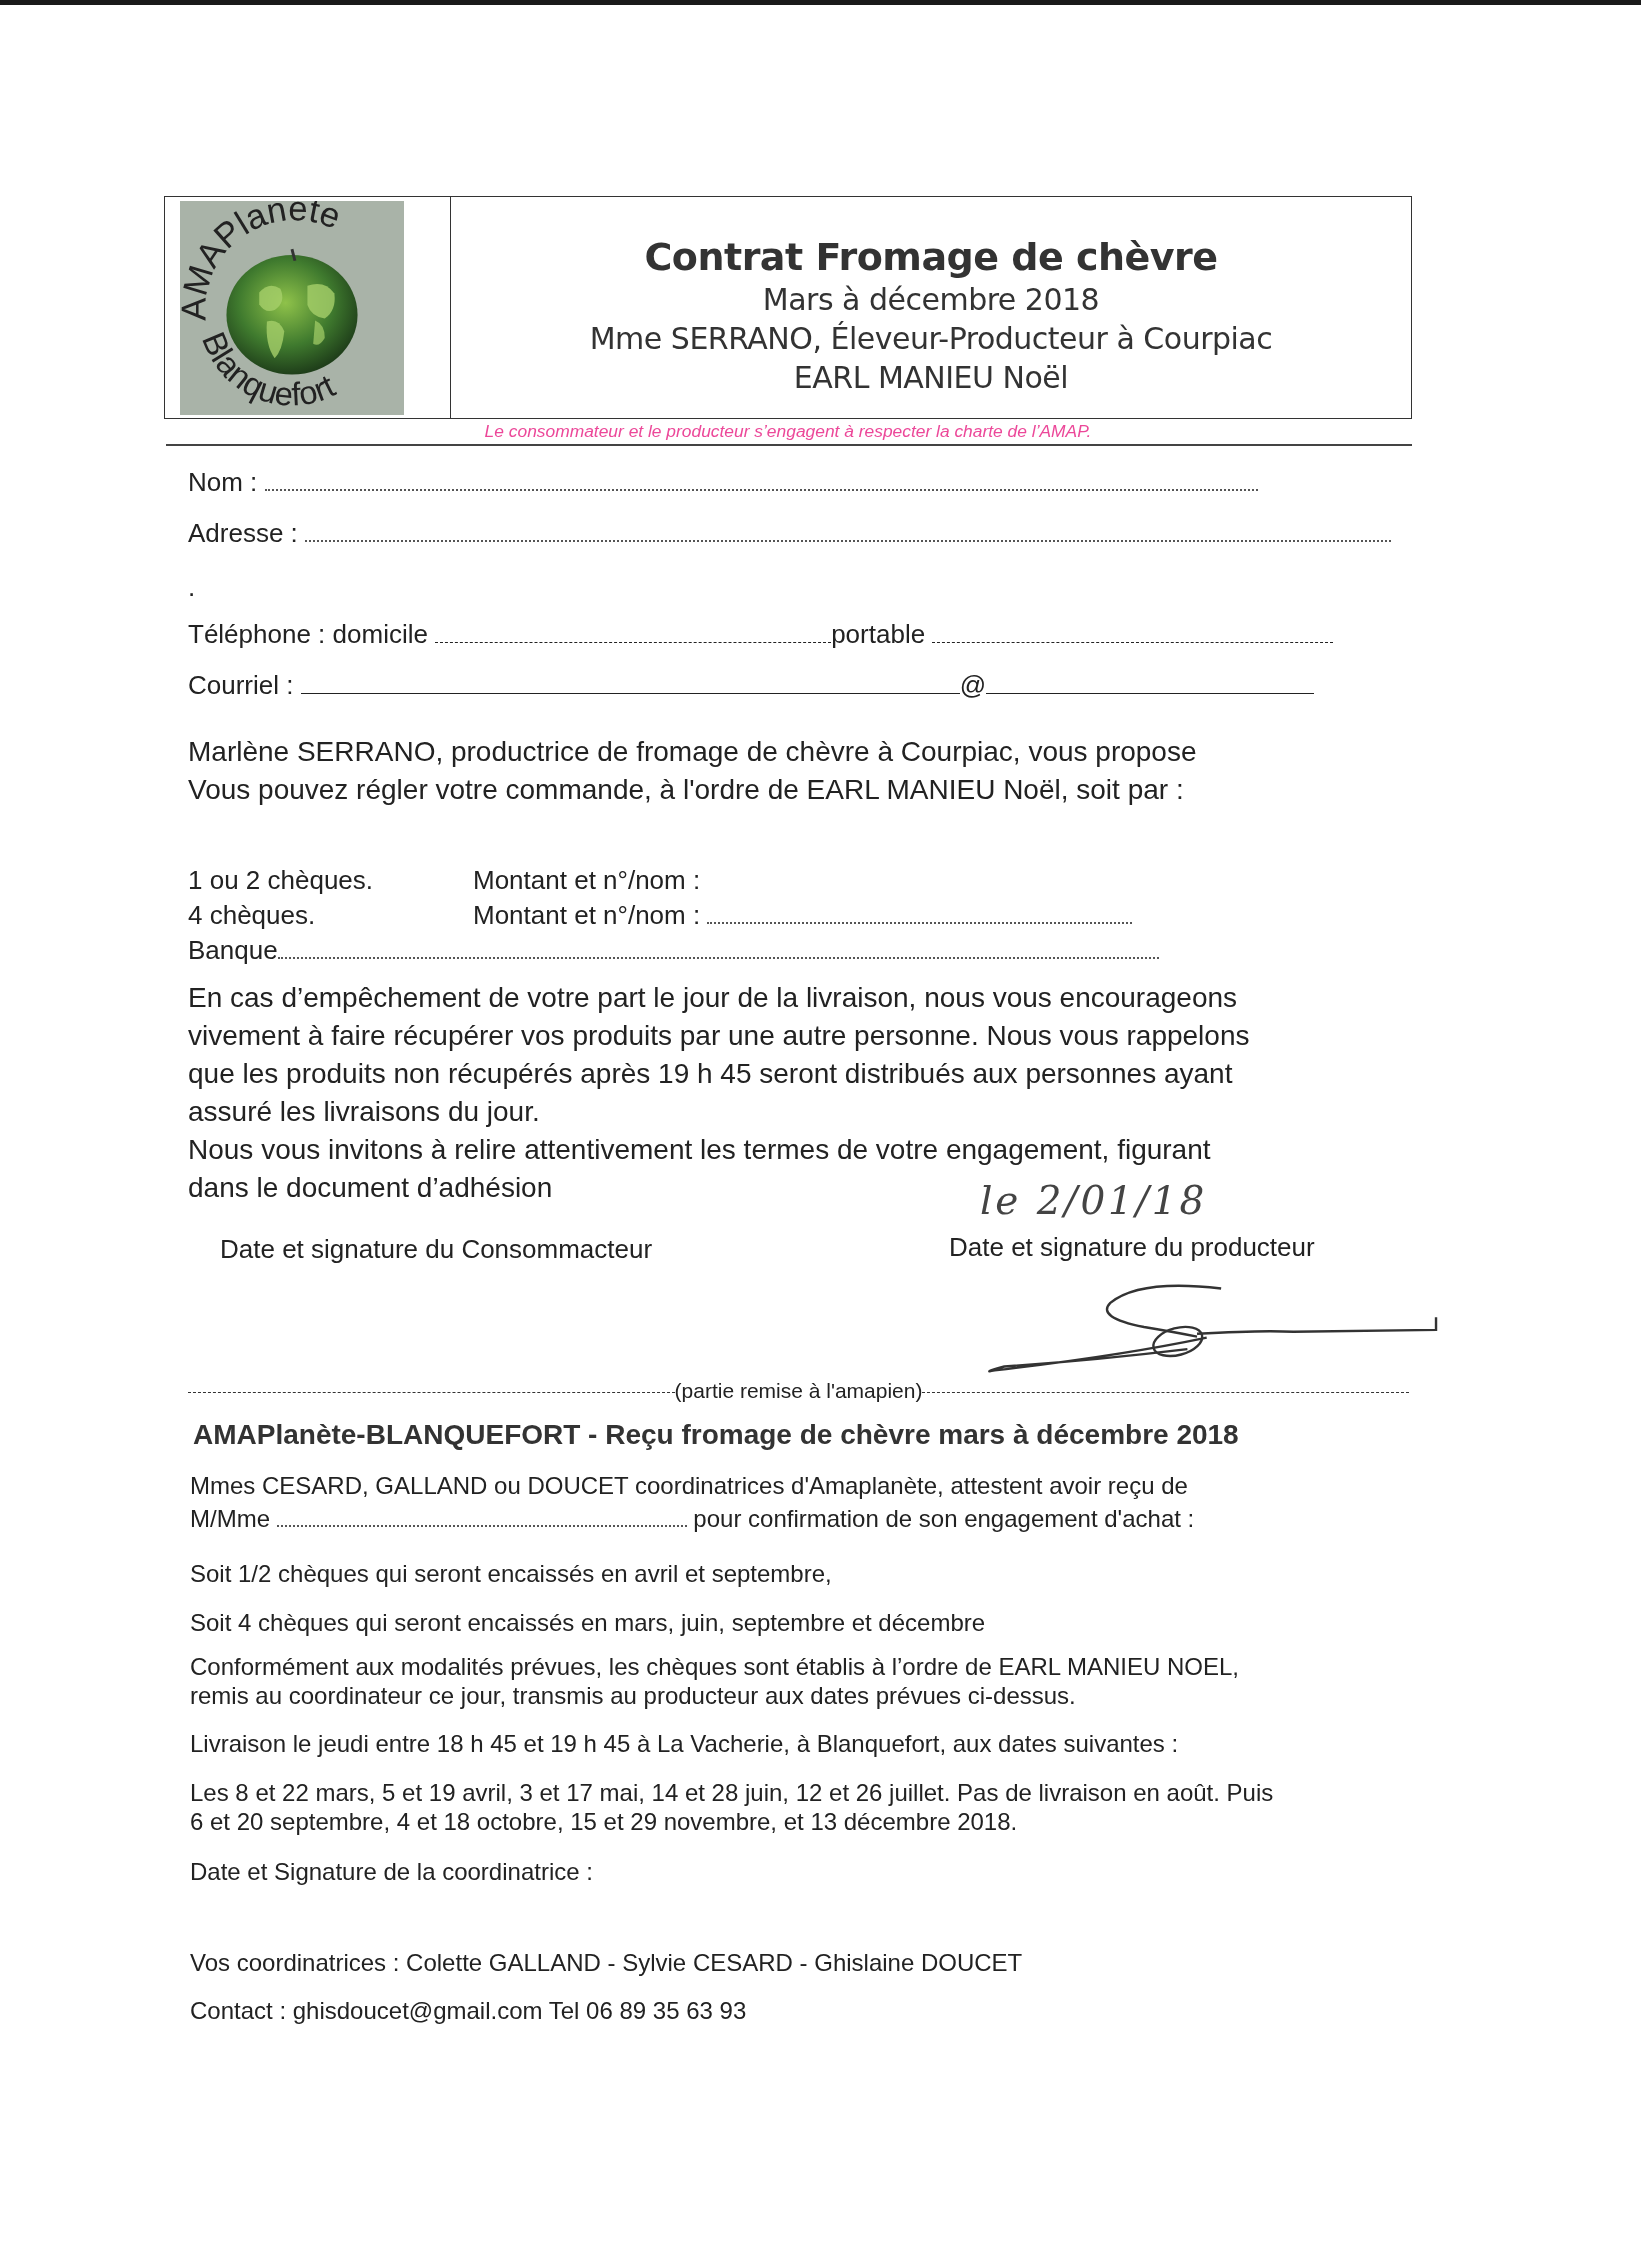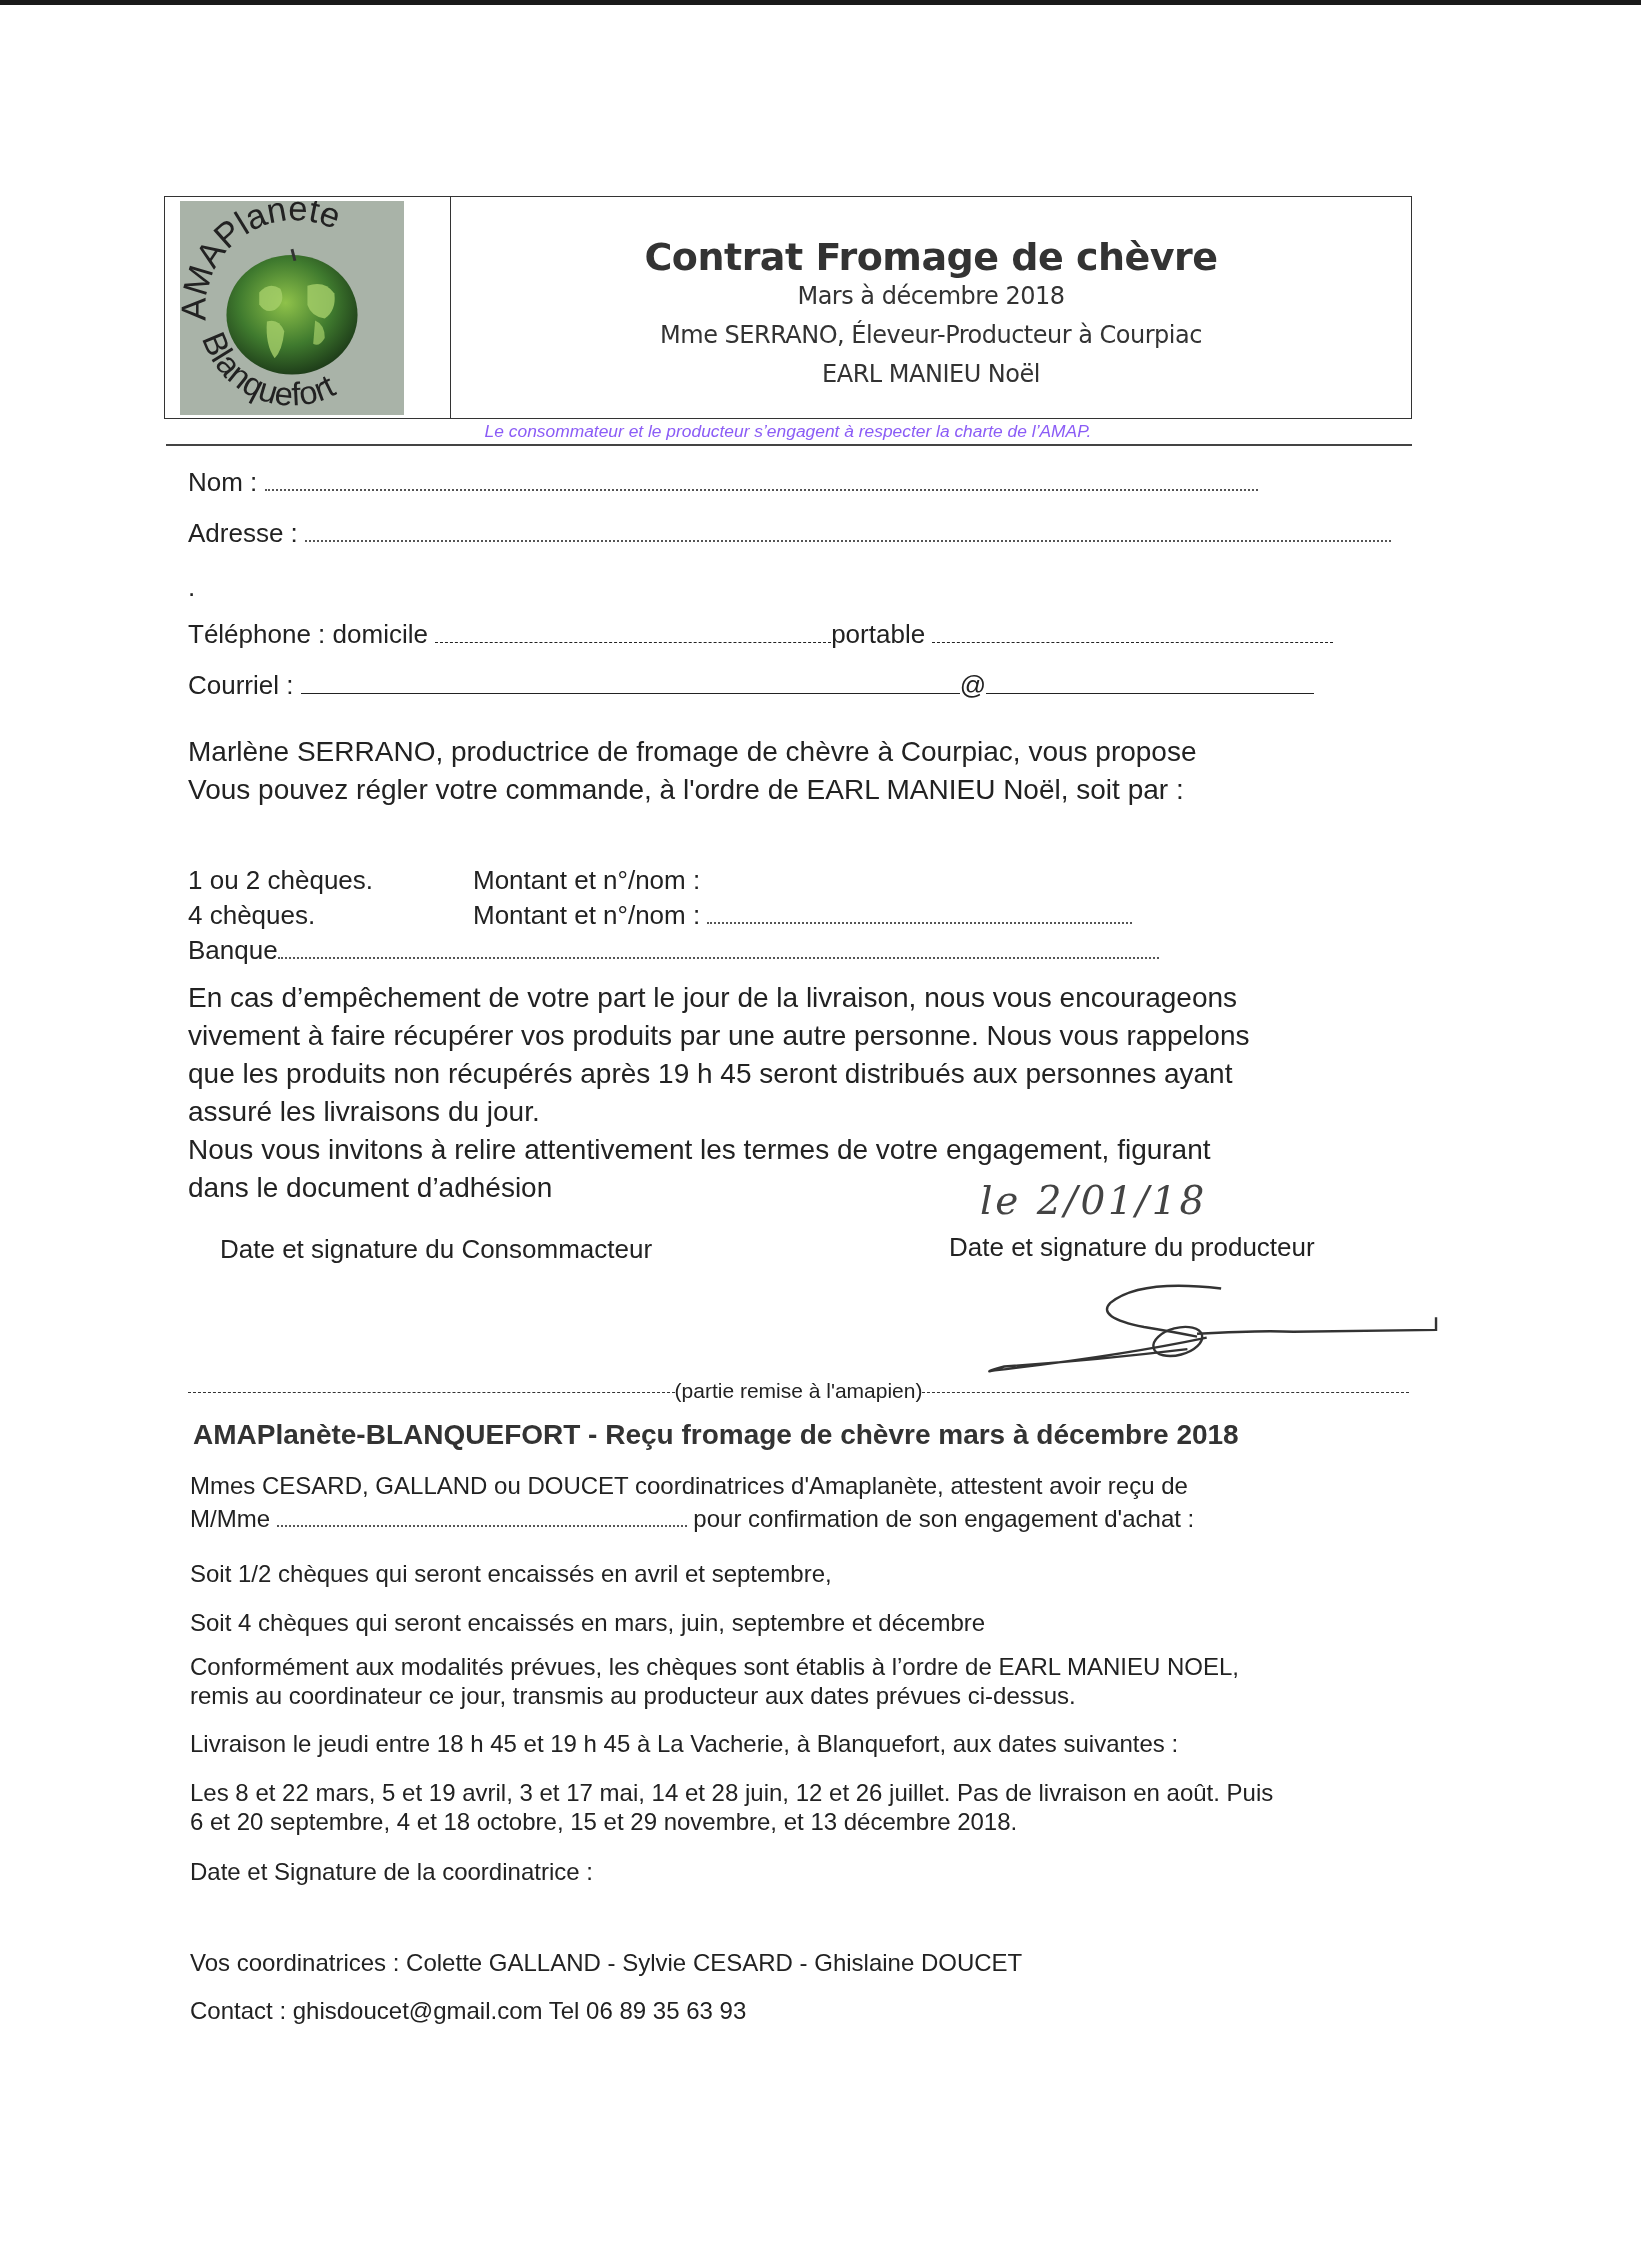--- a/index.html
+++ b/index.html
@@ -20,26 +20,26 @@
   }
   .logo-img {
     position: absolute; left: 14.5px; top: 3.9px; width: 224px; height: 214px;
     background: #a9b3a8;
   }
   .title-cell {
     position: absolute; left: 286px; top: 0; right: 0; height: 100%;
     text-align: center; color: #333;
   }
   .title-main { position: absolute; left: 0; right: 0; top: 38px; font-size: 38px; font-weight: bold; font-family: "DejaVu Sans", sans-serif; letter-spacing: -0.5px; }
-  .title-sub { position: absolute; left: 0; right: 0; font-size: 24px; font-family: "DejaVu Sans", sans-serif; letter-spacing: -0.5px; }
+  .title-sub { position: absolute; left: 0; right: 0; font-size: 30px; font-family: "DejaVu Sans", sans-serif; letter-spacing: -0.5px; }
   .ts1 { top: 85px; } .ts2 { top: 124px; } .ts3 { top: 163px; }
 
   .charter {
     position: absolute; left: 164px; width: 1248px; top: 421px; text-align: center;
-    font-size: 17.4px; font-style: italic; color: #8b5cf6;
+    font-size: 17.4px; font-style: italic; color: #ec4899;
   }
   .charter-rule { position: absolute; left: 166px; top: 444px; width: 1246px; height: 1.9px; background: #444; }
 
   .line { position: absolute; left: 188px; font-size: 26px; white-space: nowrap; color: #222; }
   .dots { display: inline-block; border-bottom: 2.9px dotted #555; height: 19.3px; vertical-align: baseline; }
   .dash { display: inline-block; border-bottom: 1.9px dashed #222; height: 17.4px; }
   .solid { display: inline-block; border-bottom: 1.9px solid #222; height: 17.4px; }
 
   .para { position: absolute; left: 188px; font-size: 28px; line-height: 38px; color: #222; }
 

